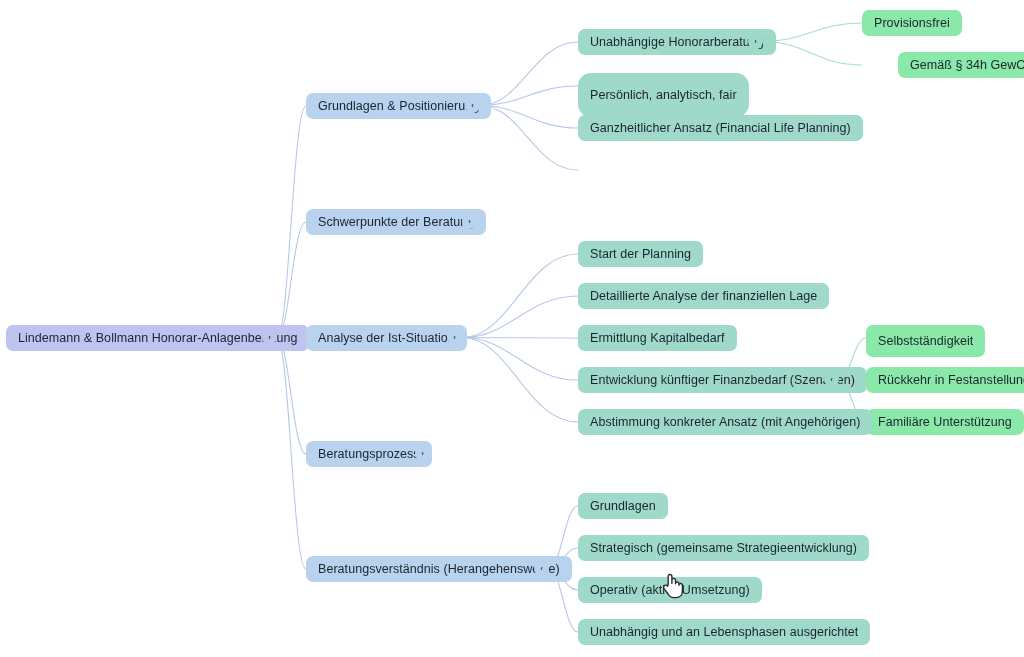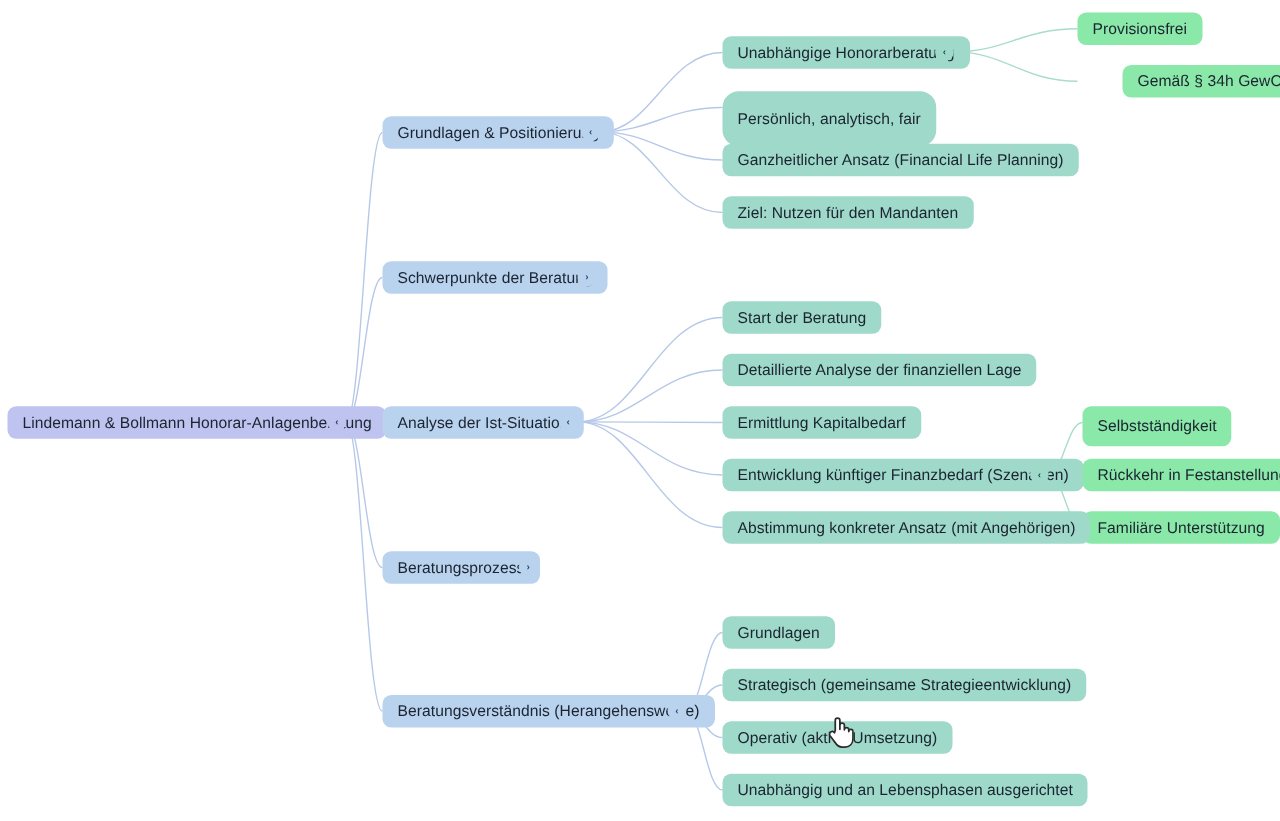--- a/index.html
+++ b/index.html
@@ -122,33 +122,30 @@
     </div>
     <div class="node node-l3" style="left: 862px; top: 52px; min-width: 124px; height: 26px; margin-left: 36px;">
       <span>Gemäß § 34h GewO</span>
     </div>
     <div class="node node-l2" style="left: 578px; top: 73px; min-width: 142px; height: 44px; border-radius: 13px;">
       <span>Persönlich, analytisch, fair</span>
     </div>
     <div class="node node-l2" style="left: 578px; top: 115px; min-width: 237px; height: 26px;">
       <span>Ganzheitlicher Ansatz (Financial Life Planning)</span>
     </div>
-    <div class="node node-l2" style="left: 578px; top: 157px; min-width: 167px; height: 26px;">
-      <span>Ziel: Nutzen für den Mandanten</span>
-    </div>
     <div class="node node-l1" style="left: 306px; top: 209px; min-width: 152px; height: 26px;">
       <span>Schwerpunkte der Beratung</span>
     </div>
     <div class="toggle toggle-l1" style="left: 462px; top: 214px;">›</div>
     <div class="node node-l1" style="left: 306px; top: 325px; min-width: 137px; height: 26px;">
       <span>Analyse der Ist-Situation</span>
     </div>
     <div class="toggle toggle-l1" style="left: 447px; top: 330px;">‹</div>
     <div class="node node-l2" style="left: 578px; top: 241px; min-width: 107px; height: 26px;">
-      <span>Start der Beratung</span>
+      <span>Start der Planning</span>
     </div>
     <div class="node node-l2" style="left: 578px; top: 325px; min-width: 135px; height: 26px;">
       <span>Ermittlung Kapitalbedarf</span>
     </div>
     <div class="node node-l2" style="left: 578px; top: 283px; min-width: 211px; height: 26px;">
       <span>Detaillierte Analyse der finanziellen Lage</span>
     </div>
     <div class="node node-l2" style="left: 578px; top: 367px; min-width: 238px; height: 26px;">
       <span>Entwicklung künftiger Finanzbedarf (Szenarien)</span>
     </div>

